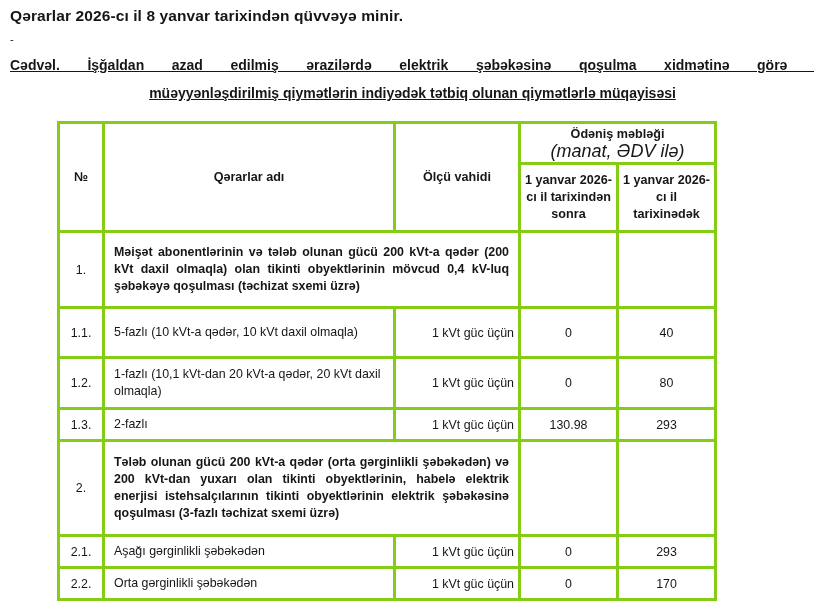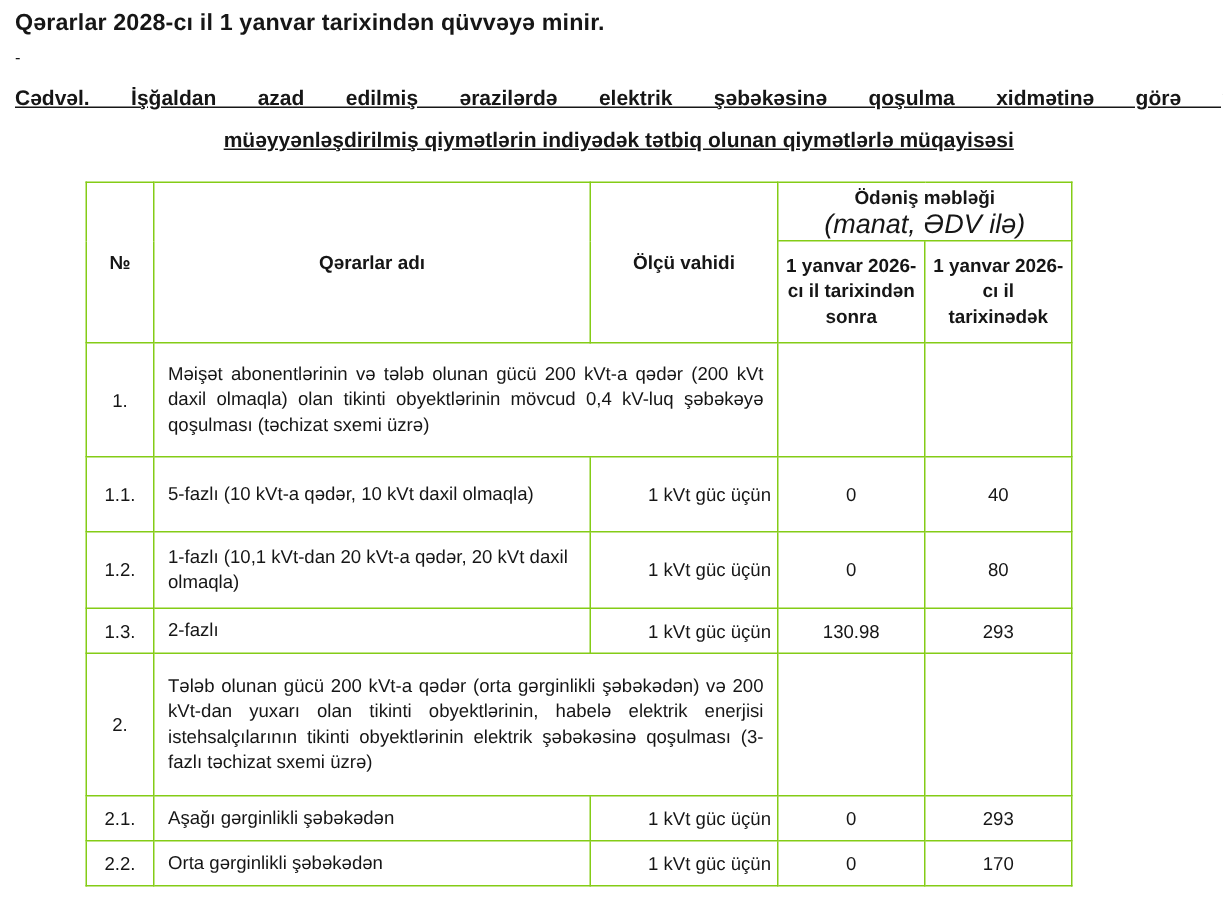--- a/index.html
+++ b/index.html
@@ -26,41 +26,41 @@
     text-decoration:underline;
     white-space:normal;
   }
   .caption-l2 { text-decoration:underline;text-align:center; }
 
   table.price {
     border-collapse:collapse; table-layout:fixed;
     width:657px; margin:14px 0 0 47px;
   }
   .price th, .price td {
-    border:1px solid #84cc16;
+    border:3px solid #84cc16;
     font-size:12.4px;
     vertical-align:middle;
   }
   .price thead th {
     font-weight:700; text-align:center; padding:2px 4px; line-height:17px;
     font-size:12.6px;
   }
   .group-note { font-style:italic; font-weight:400; font-size:18px; }
   .num  { text-align:center; padding:2px 2px; }
   .name { text-align:left; padding:6px 9px; line-height:17px; }
-  .jbold{ font-weight:400; text-align:justify; }
+  .jbold{ font-weight:700; text-align:justify; }
   .unit { text-align:right; padding:2px 4px; }
   .val  { text-align:center; padding:2px 4px; }
 </style>
 </head>
 <body>
 
 <div class="content">
 
-  <div class="intro">Qərarlar 2028-cı il 1 yanvar tarixindən qüvvəyə minir.</div>
+  <div class="intro">Qərarlar 2026-cı il 8 yanvar tarixindən qüvvəyə minir.</div>
 
   <div class="dash">-</div>
 
   <div class="caption">
     <div class="caption-l1">Cədvəl. İşğaldan azad edilmiş ərazilərdə elektrik şəbəkəsinə qoşulma xidmətinə görə yeni</div>
     <div class="caption-l2">müəyyənləşdirilmiş qiymətlərin indiyədək tətbiq olunan qiymətlərlə müqayisəsi</div>
   </div>
 
   <table class="price">
     <colgroup>

